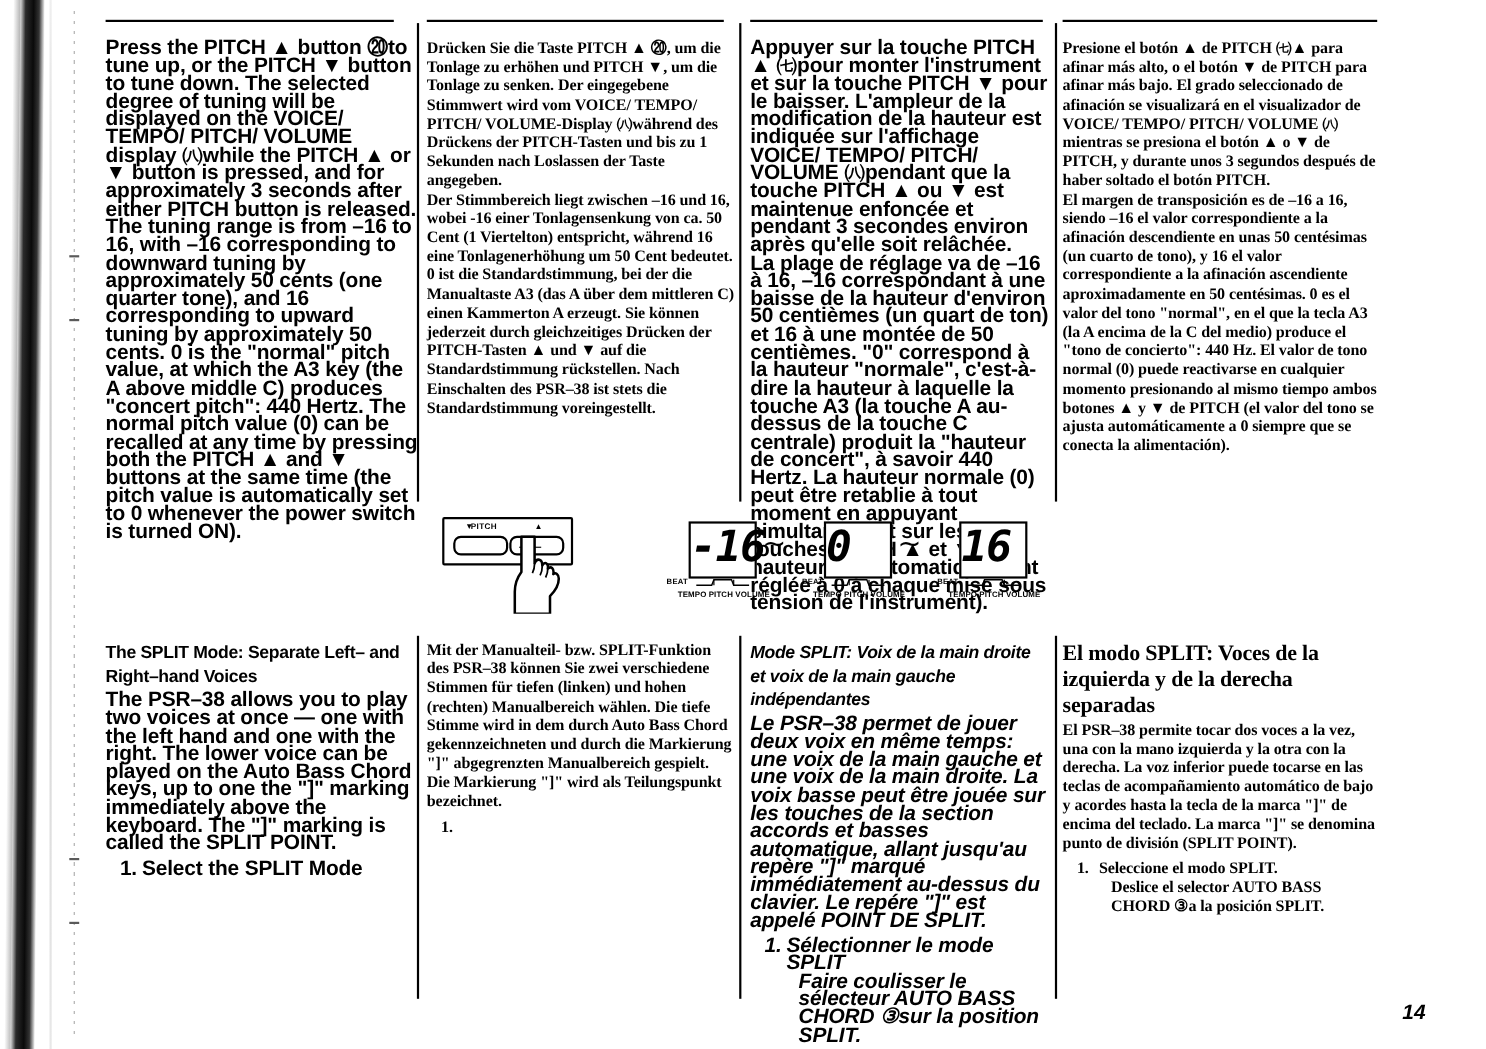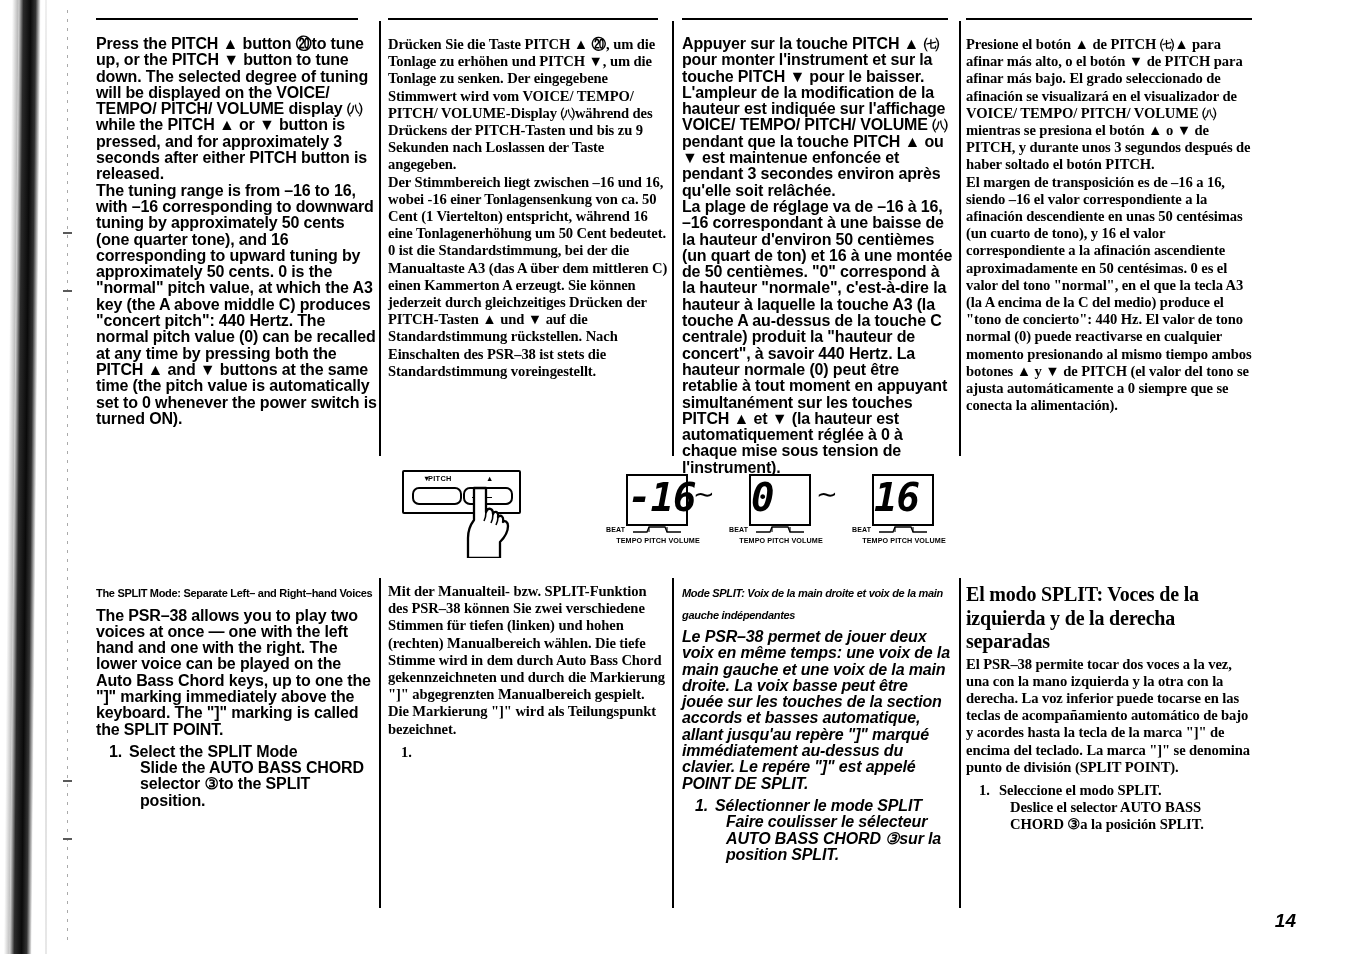--- a/index.html
+++ b/index.html
@@ -93,38 +93,38 @@
     height: 330px;
     background: #000;
   }
   #vdivl-1 { left: 379px; }
   #vdivl-2 { left: 672px; }
   #vdivl-3 { left: 959px; }
 
   
   .sans-body {
     font-family: "Liberation Sans", sans-serif;
-    font-size: 16px;
+    font-size: 19px;
     line-height: 16.3px;
     font-weight: 600;
     letter-spacing: -0.15px;
     text-align: left;
   }
   .serif-body {
     font-family: "Liberation Serif", serif;
     font-size: 14.6px;
     line-height: 17.2px;
     font-weight: 600;
     letter-spacing: -0.1px;
   }
   .sans-body p, .serif-body p { margin: 0; }
 
   h2.head-sans {
     font-family: "Liberation Sans", sans-serif;
-    font-size: 11px;
+    font-size: 16px;
     line-height: 21.5px;
     font-weight: bold;
     margin: 0 0 3px 0;
     letter-spacing: -0.3px;
   }
   h2.head-serif {
     font-family: "Liberation Serif", serif;
     font-size: 20px;
     line-height: 23.5px;
     font-weight: bold;
@@ -304,21 +304,21 @@
   <div class="rule-top"></div>
   <div class="sans-body">
     <p>Press the PITCH ▲ button ⑳to tune up, or the PITCH ▼ button to tune down. The selected degree of tuning will be displayed on the VOICE/ TEMPO/ PITCH/ VOLUME display ㈧while the PITCH ▲ or ▼ button is pressed, and for approximately 3 seconds after either PITCH button is released.</p>
     <p>The tuning range is from –16 to 16, with –16 corresponding to downward tuning by approximately 50 cents (one quarter tone), and 16 corresponding to upward tuning by approximately 50 cents. 0 is the "normal" pitch value, at which the A3 key (the A above middle C) produces "concert pitch": 440 Hertz. The normal pitch value (0) can be recalled at any time by pressing both the PITCH ▲ and ▼ buttons at the same time (the pitch value is automatically set to 0 whenever the power switch is turned ON).</p>
   </div>
 </div>
 
 <div class="col" id="col-de">
   <div class="rule-top"></div>
   <div class="serif-body">
-    <p>Drücken Sie die Taste PITCH ▲ ⑳, um die Tonlage zu erhöhen und PITCH ▼, um die Tonlage zu senken. Der eingegebene Stimmwert wird vom VOICE/ TEMPO/ PITCH/ VOLUME-Display ㈧während des Drückens der PITCH-Tasten und bis zu 9 Sekunden nach Loslassen der Taste angegeben.</p>
+    <p>Drücken Sie die Taste PITCH ▲ ⑳, um die Tonlage zu erhöhen und PITCH ▼, um die Tonlage zu senken. Der eingegebene Stimmwert wird vom VOICE/ TEMPO/ PITCH/ VOLUME-Display ㈧während des Drückens der PITCH-Tasten und bis zu 1 Sekunden nach Loslassen der Taste angegeben.</p>
     <p>Der Stimmbereich liegt zwischen –16 und 16, wobei -16 einer Tonlagensenkung von ca. 50 Cent (1 Viertelton) entspricht, während 16 eine Tonlagenerhöhung um 50 Cent bedeutet. 0 ist die Standardstimmung, bei der die Manualtaste A3 (das A über dem mittleren C) einen Kammerton A erzeugt. Sie können jederzeit durch gleichzeitiges Drücken der PITCH-Tasten ▲ und ▼ auf die Standardstimmung rückstellen. Nach Einschalten des PSR–38 ist stets die Standardstimmung voreingestellt.</p>
   </div>
 </div>
 
 <div class="col" id="col-fr">
   <div class="rule-top"></div>
   <div class="sans-body">
     <p>Appuyer sur la touche PITCH ▲ ㈦pour monter l'instrument et sur la touche PITCH ▼ pour le baisser. L'ampleur de la modification de la hauteur est indiquée sur l'affichage VOICE/ TEMPO/ PITCH/ VOLUME ㈧pendant que la touche PITCH ▲ ou ▼ est maintenue enfoncée et pendant 3 secondes environ après qu'elle soit relâchée.</p>
     <p>La plage de réglage va de –16 à 16, –16 correspondant à une baisse de la hauteur d'environ 50 centièmes (un quart de ton) et 16 à une montée de 50 centièmes. "0" correspond à la hauteur "normale", c'est-à-dire la hauteur à laquelle la touche A3 (la touche A au-dessus de la touche C centrale) produit la "hauteur de concert", à savoir 440 Hertz. La hauteur normale (0) peut être retablie à tout moment en appuyant simultanément sur les touches PITCH ▲ et ▼ (la hauteur est automatiquement réglée à 0 à chaque mise sous tension de l'instrument).</p>
   </div>
@@ -387,21 +387,20 @@
 </div>
 
 <div class="lowcol" id="low-en">
   <h2 class="head-sans">The SPLIT Mode: Separate Left– and Right–hand Voices</h2>
   <div class="sans-body">
     <p>The PSR–38 allows you to play two voices at once — one with the left hand and one with the right. The lower voice can be played on the Auto Bass Chord keys, up to one the "]" marking immediately above the keyboard. The "]" marking is called the SPLIT POINT.</p>
     <div class="step">
       <span class="step-num">1.</span>
       <span class="step-body">
         <span class="step-title">Select the SPLIT Mode</span>
-        <span class="step-text">Slide the AUTO BASS CHORD selector ③to the SPLIT position.</span>
       </span>
     </div>
   </div>
 </div>
 
 <div class="lowcol" id="low-de">
   <div class="serif-body">
     <p>Mit der Manualteil- bzw. SPLIT-Funktion des PSR–38 können Sie zwei verschiedene Stimmen für tiefen (linken) und hohen (rechten) Manualbereich wählen. Die tiefe Stimme wird in dem durch Auto Bass Chord gekennzeichneten und durch die Markierung "]" abgegrenzten Manualbereich gespielt. Die Markierung "]" wird als Teilungspunkt bezeichnet.</p>
     <div class="step">
       <span class="step-num">1.</span>

